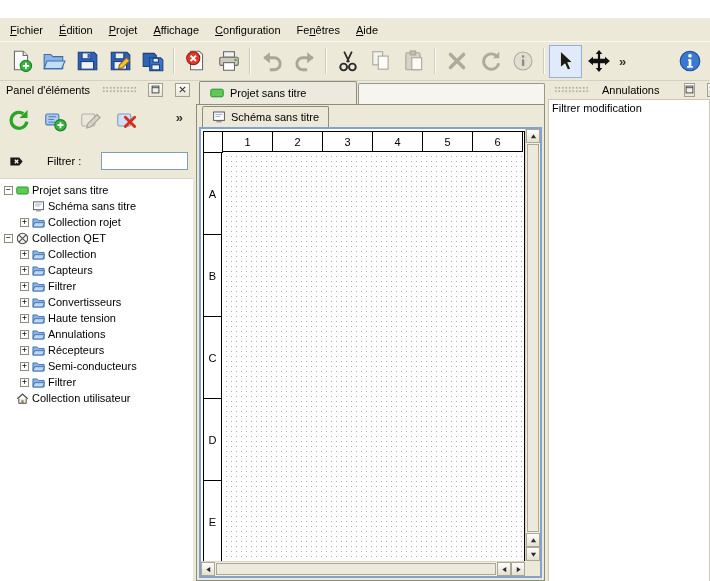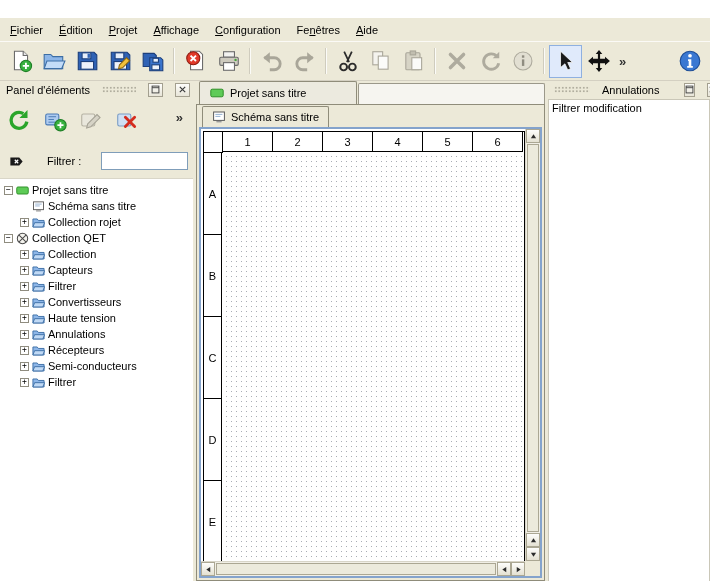--- a/index.html
+++ b/index.html
@@ -462,20 +462,31 @@
         <div class="tree-item" style="padding-left: 20px;">
           <span class="expander">+</span>
           <span class="icon">
             <svg viewBox="0 0 14 14">
               <path d="M1 3.2h4.6l1.2 1.6H13v7H1z" fill="#8db6e8" stroke="#3c6ea5"></path>
               <path d="M1 11.8l1.8-4.6H13.6l-2 4.6z" fill="#c0d9f5" stroke="#3c6ea5"></path>
             </svg>
           </span>
           <span class="tree-label">Filtrer</span>
         </div>
+        <div class="tree-item" style="padding-left: 4px;">
+          <span class="expander-ph"></span>
+          <span class="icon">
+            <svg viewBox="0 0 14 14">
+              <path d="M1.4 7.2L7 2.2l5.6 5" fill="none" stroke="#4a4a4a" stroke-width="1.3"></path>
+              <path d="M3 7v5.2h8V7" fill="#ece9dc" stroke="#4a4a4a"></path>
+              <rect x="5.8" y="9" width="2.4" height="3.2" fill="#8a7a5a"></rect>
+            </svg>
+          </span>
+          <span class="tree-label">Collection utilisateur</span>
+        </div>
       </div>
   </div>
 
   <div class="center">
     <div class="project-tabbar">
       <div class="project-tab">
         <span class="icon tab-icon">
             <svg viewBox="0 0 14 14">
               <rect x="0.8" y="3.2" width="12.4" height="7.6" rx="1.4" fill="#5ecb57" stroke="#2d8f27"></rect>
             </svg>

